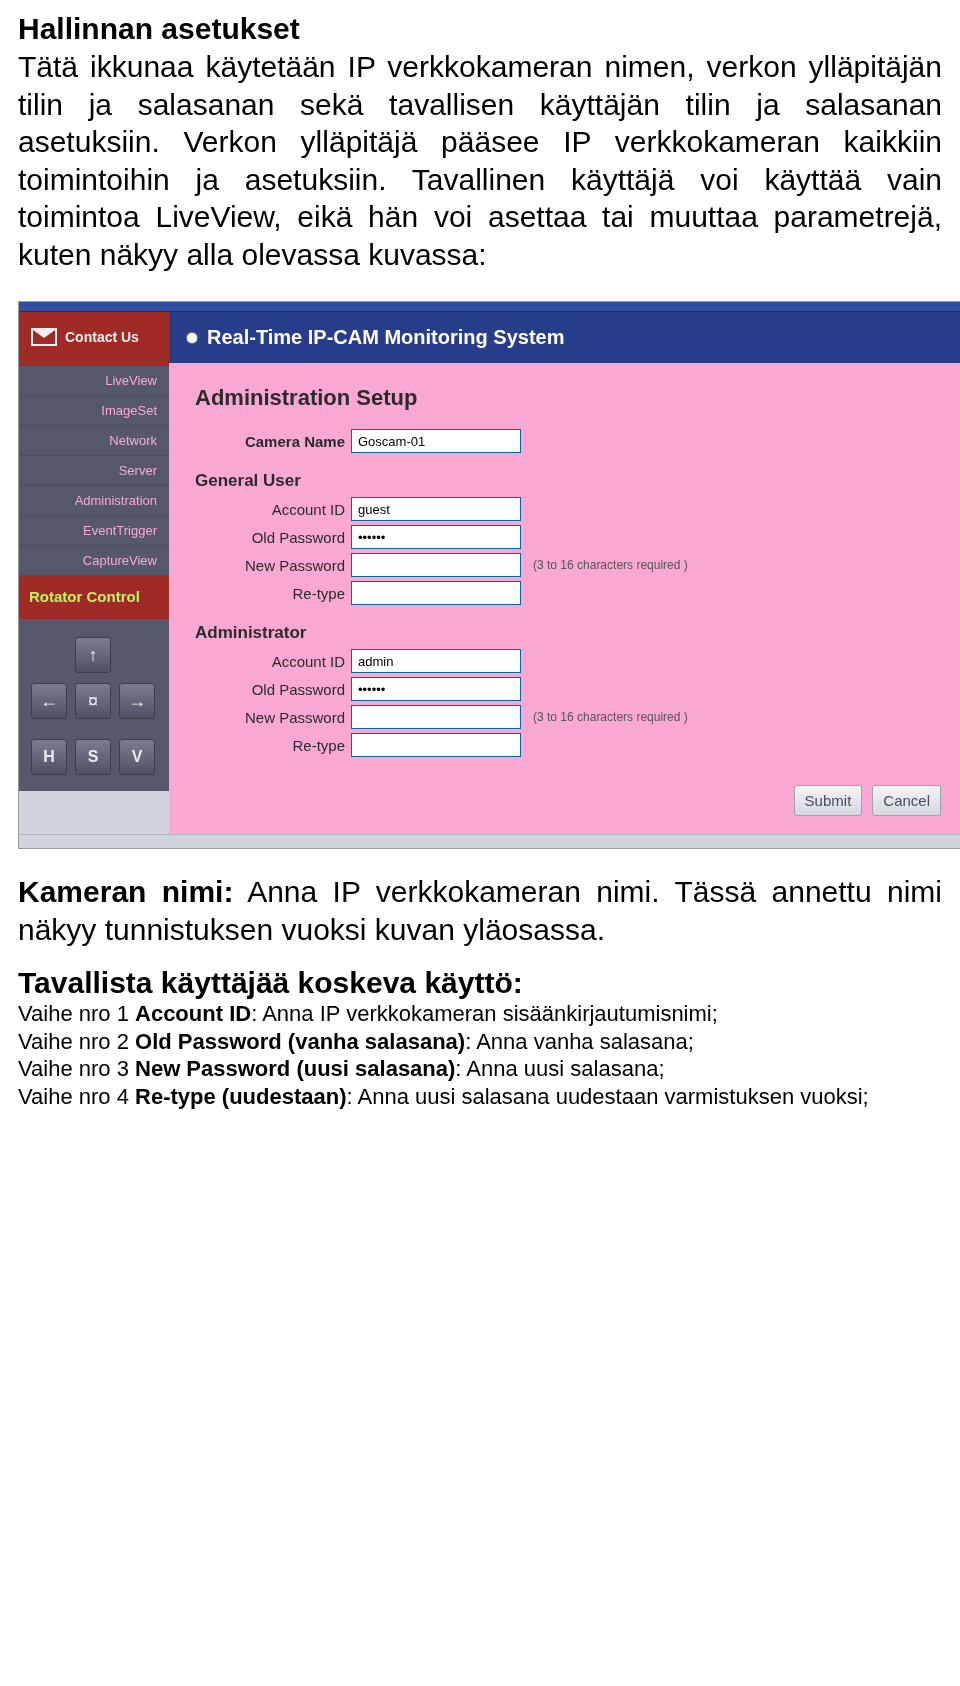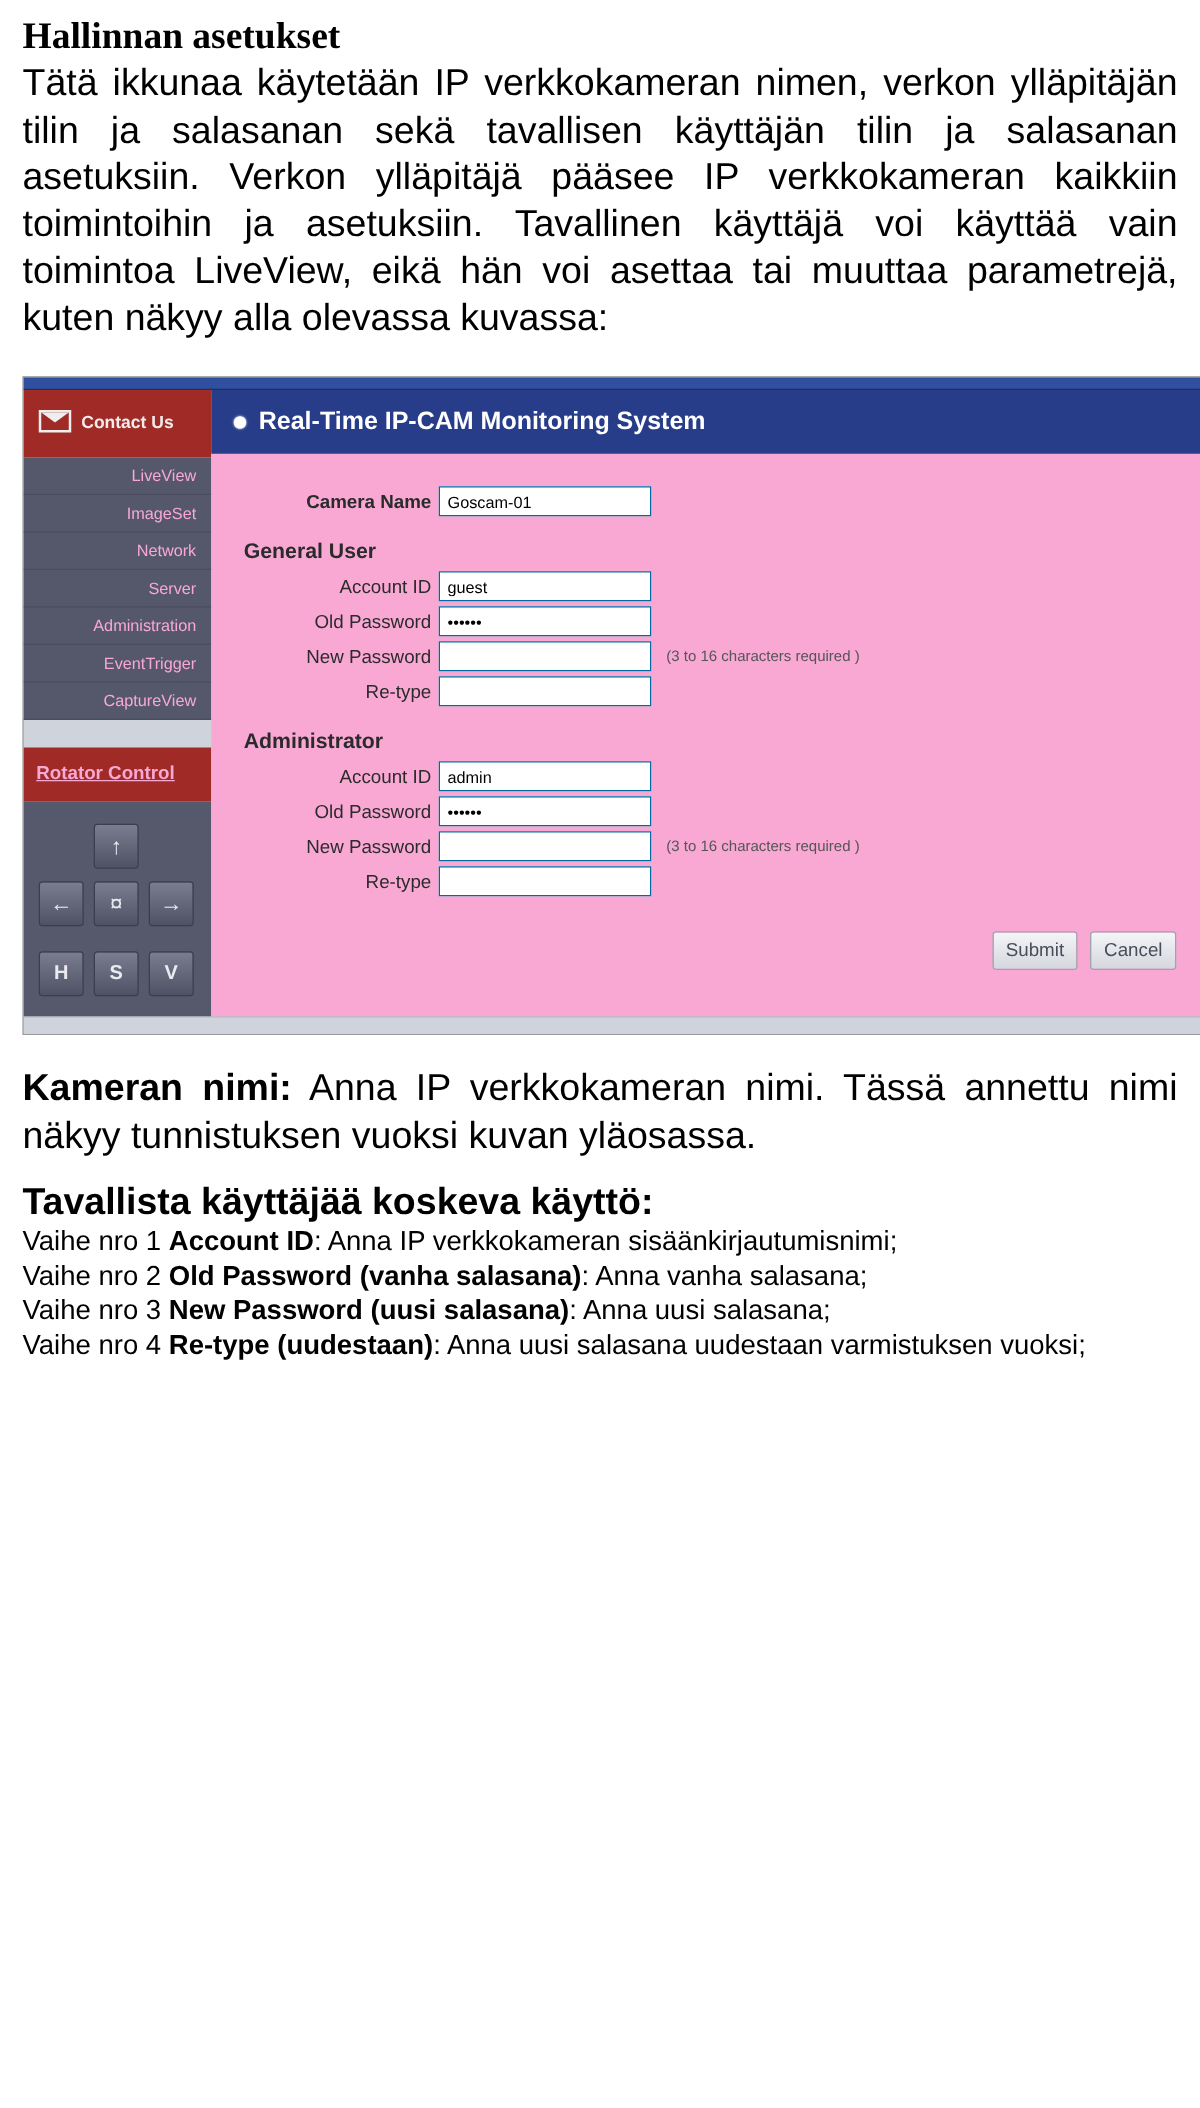--- a/index.html
+++ b/index.html
@@ -1,34 +1,34 @@
 <!DOCTYPE html>
 <html><head>
 <meta charset="utf-8">
 <style>
   * { margin: 0; padding: 0; box-sizing: border-box; }
   body { font-family: Arial, Helvetica, sans-serif; background: #fff; width: 960px; }
   .doc { padding: 12px 18px; }
-  .heading { font-weight: bold; font-size: 30px; margin-bottom: 2px; font-family: Liberation Serif, serif; }
+  .heading { font-weight: bold; font-size: 30px; margin-bottom: 2px; }
   .body-text { font-size: 30px; line-height: 1.25; text-align: justify; }
   .body-text .bold { font-weight: bold; }
   .subheading { font-weight: bold; font-size: 30px; margin-top: 18px; }
   .step { font-size: 22px; line-height: 1.25; }
   .step .bold { font-weight: bold; }
   .screenshot-wrap { margin: 28px 0 24px 0; }
   .cam-ui { width: 960px; background: #cfd4dc; border: 1px solid #999; font-family: Arial, sans-serif; font-size: 14px; }
   .top-ribbon { height: 10px; background: #304f9e; border-bottom: 1px solid #1c2f66; }
   .cam-row { display: flex; }
   .cam-side { width: 150px; background: #cfd4dc; }
   .contact { background: #a02a26; color: #f3ecec; padding: 16px 12px 20px 12px; display: flex; align-items: center; gap: 8px; font-size: 14px; font-weight: bold; }
   .mail-icon { width: 26px; height: 18px; border: 2px solid #eee; position: relative; }
   .mail-icon::before { content: ""; position: absolute; left: 0; right: 0; top: 0; height: 0; border-left: 11px solid transparent; border-right: 11px solid transparent; border-top: 8px solid #eee; }
   .nav { background: #55586b; color: #f9a8d4; text-align: right; }
   .nav-item { padding: 7px 12px; font-size: 13px; border-bottom: 1px solid #4a4d5f; }
-  .rotator-title { background: #a02a26; color: #f9a8d4; font-weight: bold; padding: 12px 10px 14px 10px; font-size: 15px; margin-top: 22px; text-decoration: underline; }
+  .rotator-title { background: #a02a26; color: #bef264; font-weight: bold; padding: 12px 10px 14px 10px; font-size: 15px; margin-top: 0; }
   .rotator-pad { background: #56596b; padding: 18px 12px 16px 12px; display: flex; flex-direction: column; gap: 10px; }
   .pad-row { display: flex; gap: 8px; }
   .pad-btn { width: 36px; height: 36px; background: linear-gradient(#7a7d90,#4f5265); border: 1px solid #3c3e4e; color: #eaeaf0; display: flex; align-items: center; justify-content: center; font-size: 18px; border-radius: 3px; }
   .pad-btn.txt { font-size: 16px; font-weight: bold; }
   .pad-spacer { width: 36px; height: 36px; }
   .cam-main { flex: 1; background: #f9a8d4; padding: 0; }
   .title-bar { background: #283d8a; color: #fff; font-weight: bold; font-size: 20px; padding: 14px 18px; display:flex; align-items:center; gap:10px;}
   .logo-dot { width:10px; height:10px; background:#fff; border-radius:50%; box-shadow:0 0 2px #fff;}
   .panel { padding: 22px 26px 18px 26px; color: #2b2b2b; }
   .panel h2 { font-size: 22px; font-weight: bold; margin-bottom: 18px; }
@@ -86,20 +86,21 @@
               <div class="pad-btn txt">V</div>
             </div>
           </div>
         </div>
         <div class="cam-main">
           <div class="title-bar">
             <span class="logo-dot"></span>
             <span>Real-Time IP-CAM Monitoring System</span>
           </div>
           <div class="panel">
+            <h2>Administration Setup</h2>
 
             <div class="field-row">
               <div class="field-label">Camera Name</div>
               <input class="inp" value="Goscam-01" style="">
             </div>
 
             <div class="group-title">General User</div>
             <div class="field-row">
               <div class="field-label sub">Account ID</div>
               <input class="inp" value="guest" style="">

